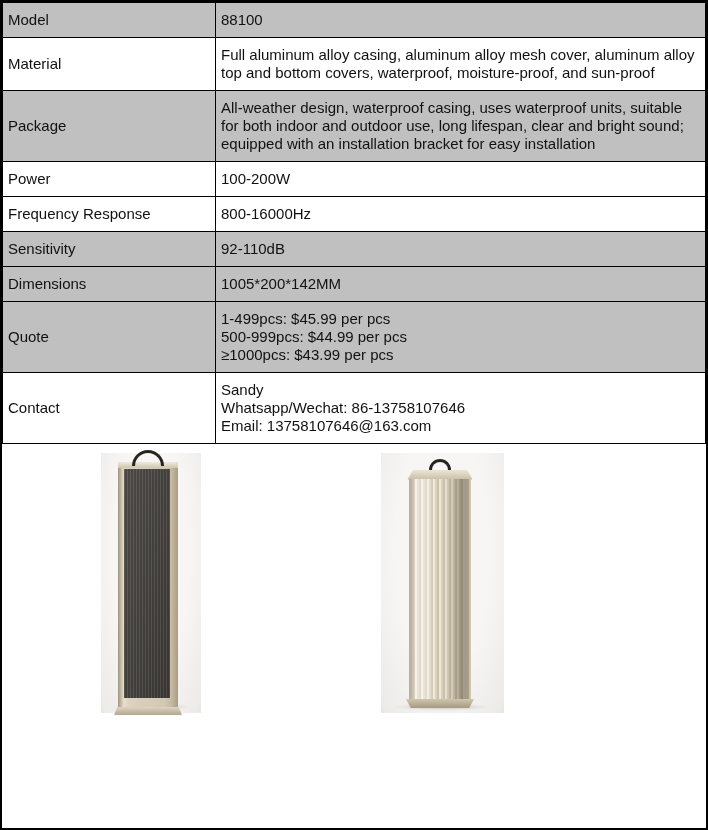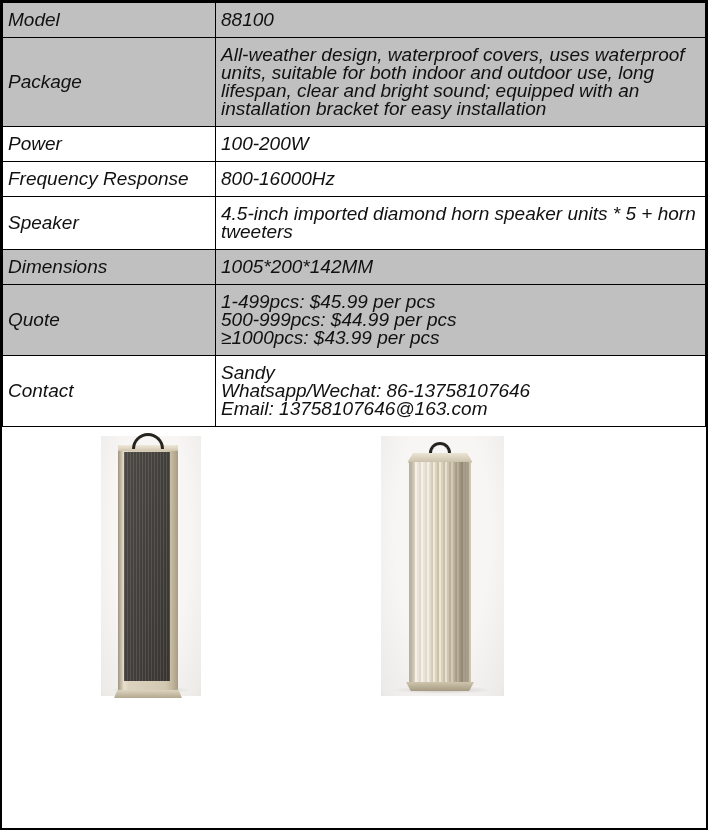--- a/index.html
+++ b/index.html
@@ -3,22 +3,22 @@
 <meta charset="utf-8">
 <style>
   * { margin:0; padding:0; box-sizing:border-box; }
   html,body { width:708px; height:830px; background:#ffffff;
     font-family:"Liberation Sans","DejaVu Sans",sans-serif; }
   .sheet { width:708px; height:830px; border:2px solid var(--border,#000);
     display:flex; flex-direction:column; overflow:hidden; background:#fff; }
 
   
   table.spec { border-collapse:collapse; width:100%; table-layout:fixed; }
-  table.spec td { border:1px solid var(--border,#000); font-size:19px; line-height:18px;
-    color:var(--text,#111); padding:8px 6px 8px 5px; vertical-align:middle; background:#fff;font-style:italic; }
+  table.spec td { border:1px solid var(--border,#000); font-size:15px; line-height:18px;
+    color:var(--text,#111); padding:8px 6px 8px 5px; vertical-align:middle; background:#fff; }
   td.label-cell { width:213px; }
   td.value-cell { white-space:pre-line; }
   tr.shaded td { background:var(--shaded,#c0c0c0); }
 
   
   .gallery { flex:1; position:relative; background:#fff; }
   .photo { position:absolute; top:9px; height:260px;
     background:radial-gradient(ellipse at 50% 38%, #f7f6f5 55%, #edebe8 95%, #e8e6e3 100%); }
   .photo-front { left:99px;  width:100px; }
   .photo-rear  { left:379px; width:123px; }
@@ -61,35 +61,39 @@
 <body>
 
 <div class="sheet">
 
   <table class="spec">
     <tbody id="spec-body">
         <tr class="shaded">
           <td class="label-cell">Model</td>
           <td class="value-cell">88100</td>
         </tr>
+        <tr>
+          <td class="label-cell">Material</td>
+          <td class="value-cell">Full aluminum alloy casing, aluminum alloy mesh cover, aluminum alloy top and bottom covers, waterproof, moisture-proof, and sun-proof</td>
+        </tr>
         <tr class="shaded">
           <td class="label-cell">Package</td>
-          <td class="value-cell">All-weather design, waterproof covers, uses waterproof units, suitable for both indoor and outdoor use, long lifespan, clear and bright sound; equipped with an installation bracket for easy installation</td>
+          <td class="value-cell">All-weather design, waterproof casing, uses waterproof units, suitable for both indoor and outdoor use, long lifespan, clear and bright sound; equipped with an installation bracket for easy installation</td>
         </tr>
         <tr>
           <td class="label-cell">Power</td>
           <td class="value-cell">100-200W</td>
         </tr>
         <tr>
           <td class="label-cell">Frequency Response</td>
           <td class="value-cell">800-16000Hz</td>
         </tr>
-        <tr>
-          <td class="label-cell">Speaker</td>
-          <td class="value-cell">4.5-inch imported diamond horn speaker units * 5 + horn tweeters</td>
+        <tr class="shaded">
+          <td class="label-cell">Sensitivity</td>
+          <td class="value-cell">92-110dB</td>
         </tr>
         <tr class="shaded">
           <td class="label-cell">Dimensions</td>
           <td class="value-cell">1005*200*142MM</td>
         </tr>
         <tr class="shaded">
           <td class="label-cell">Quote</td>
           <td class="value-cell">1-499pcs: $45.99 per pcs
 500-999pcs: $44.99 per pcs
 ≥1000pcs: $43.99 per pcs</td>

